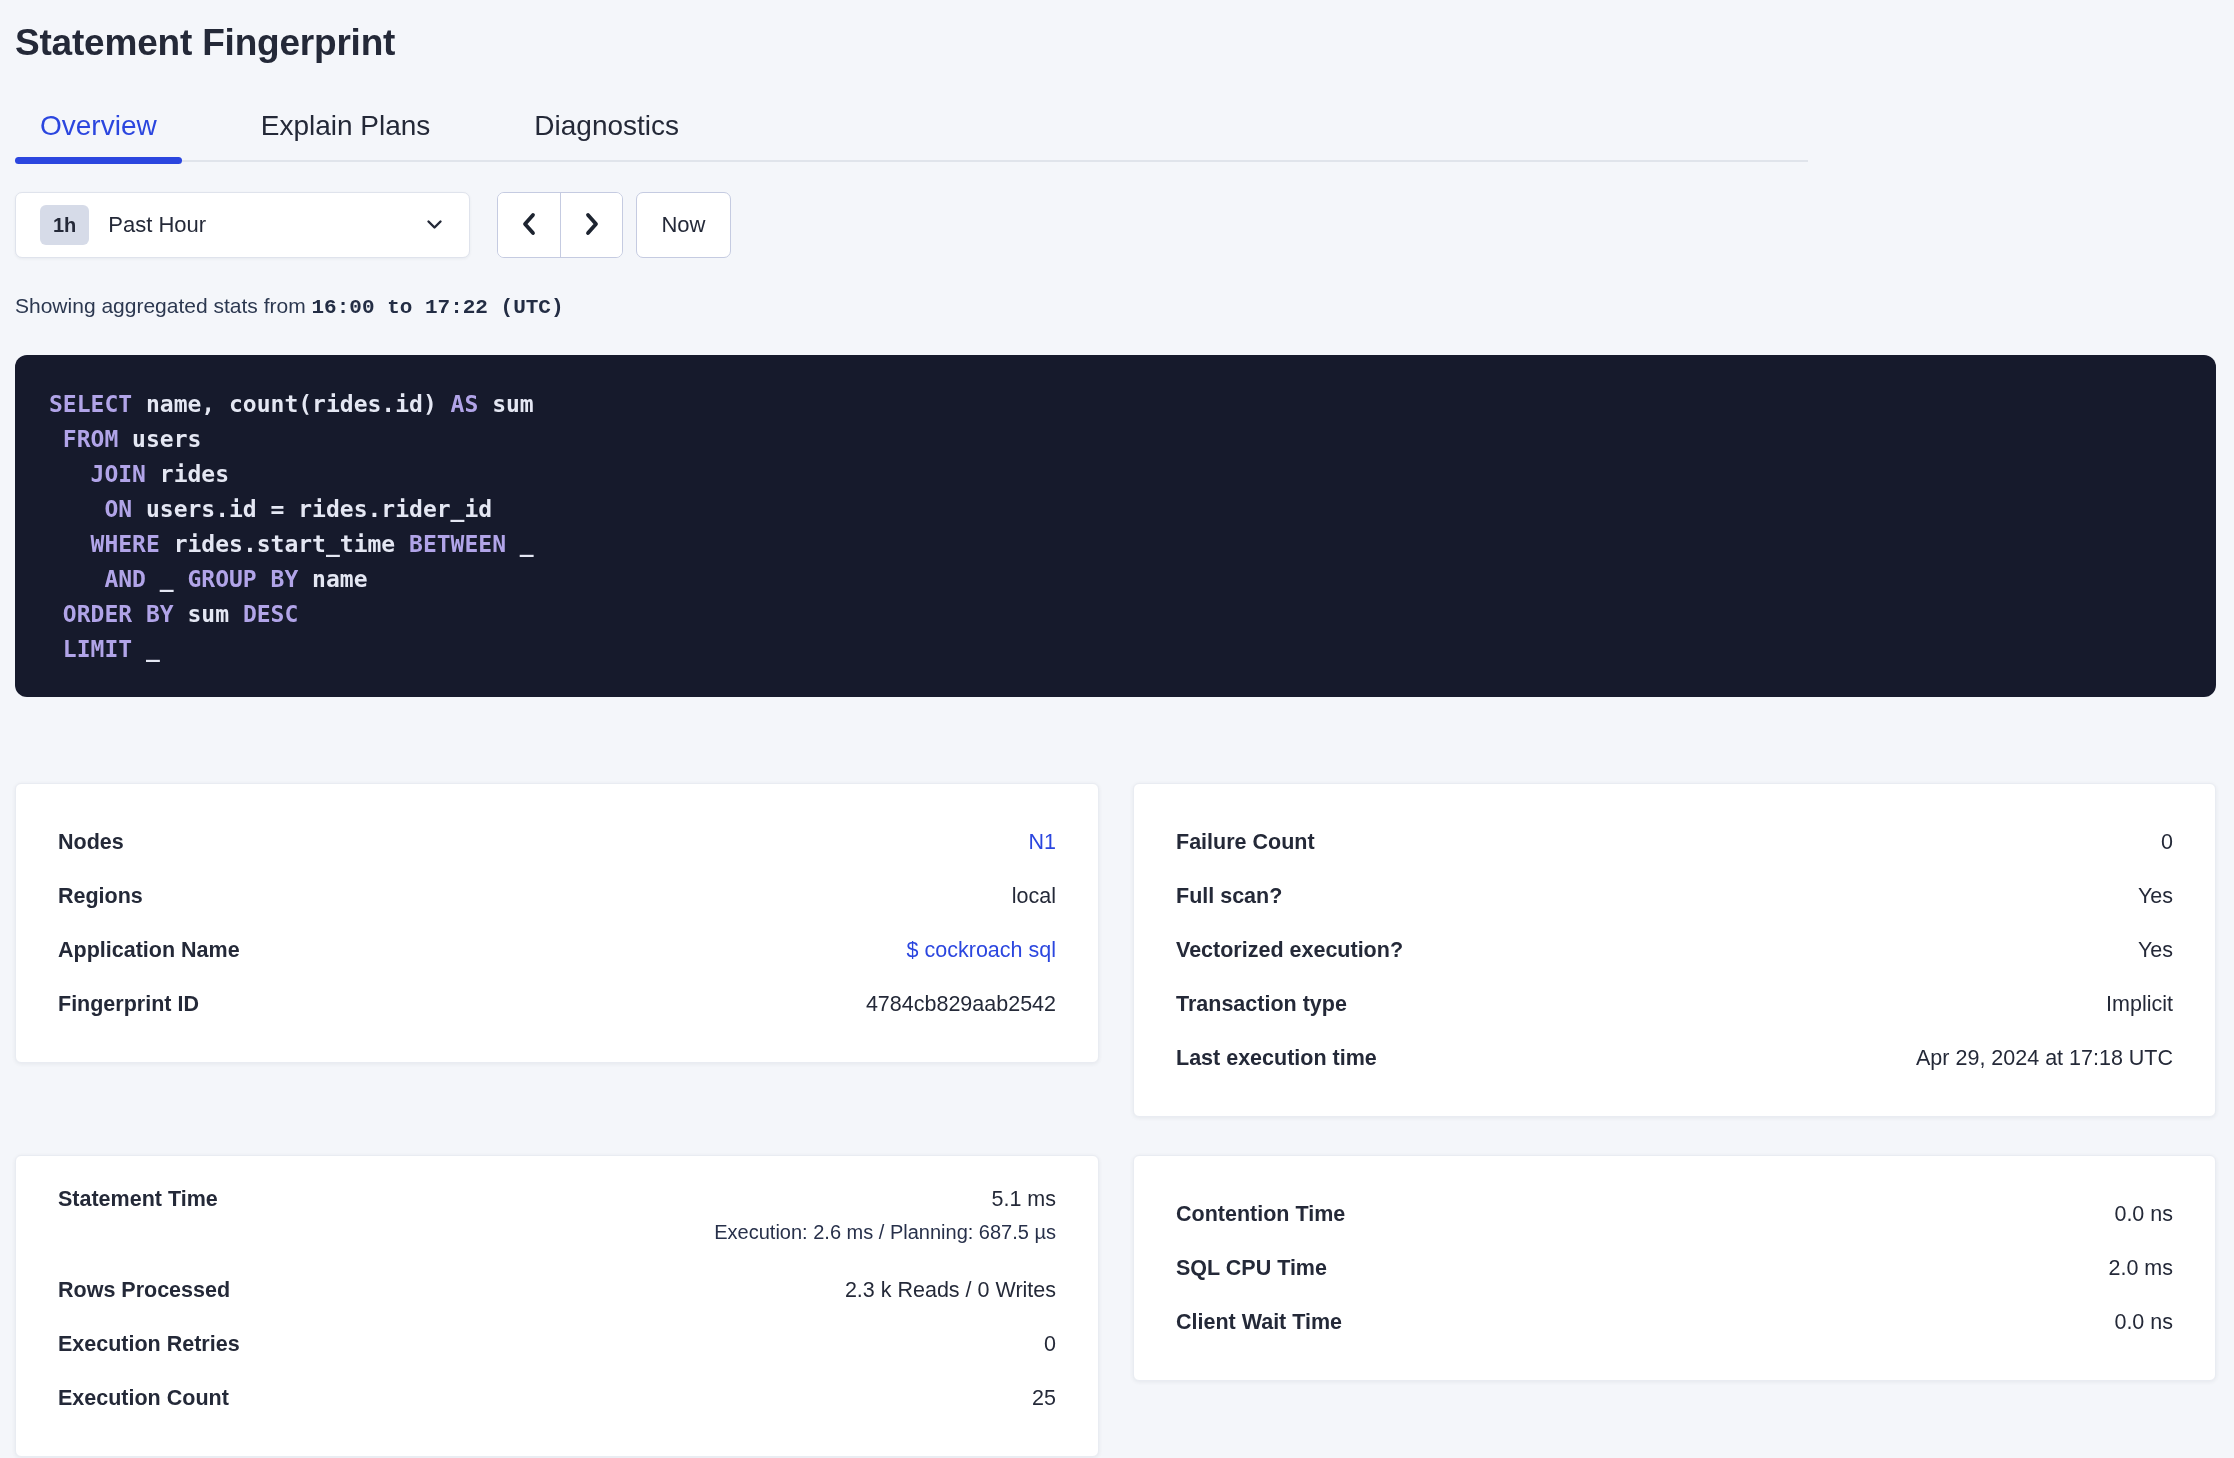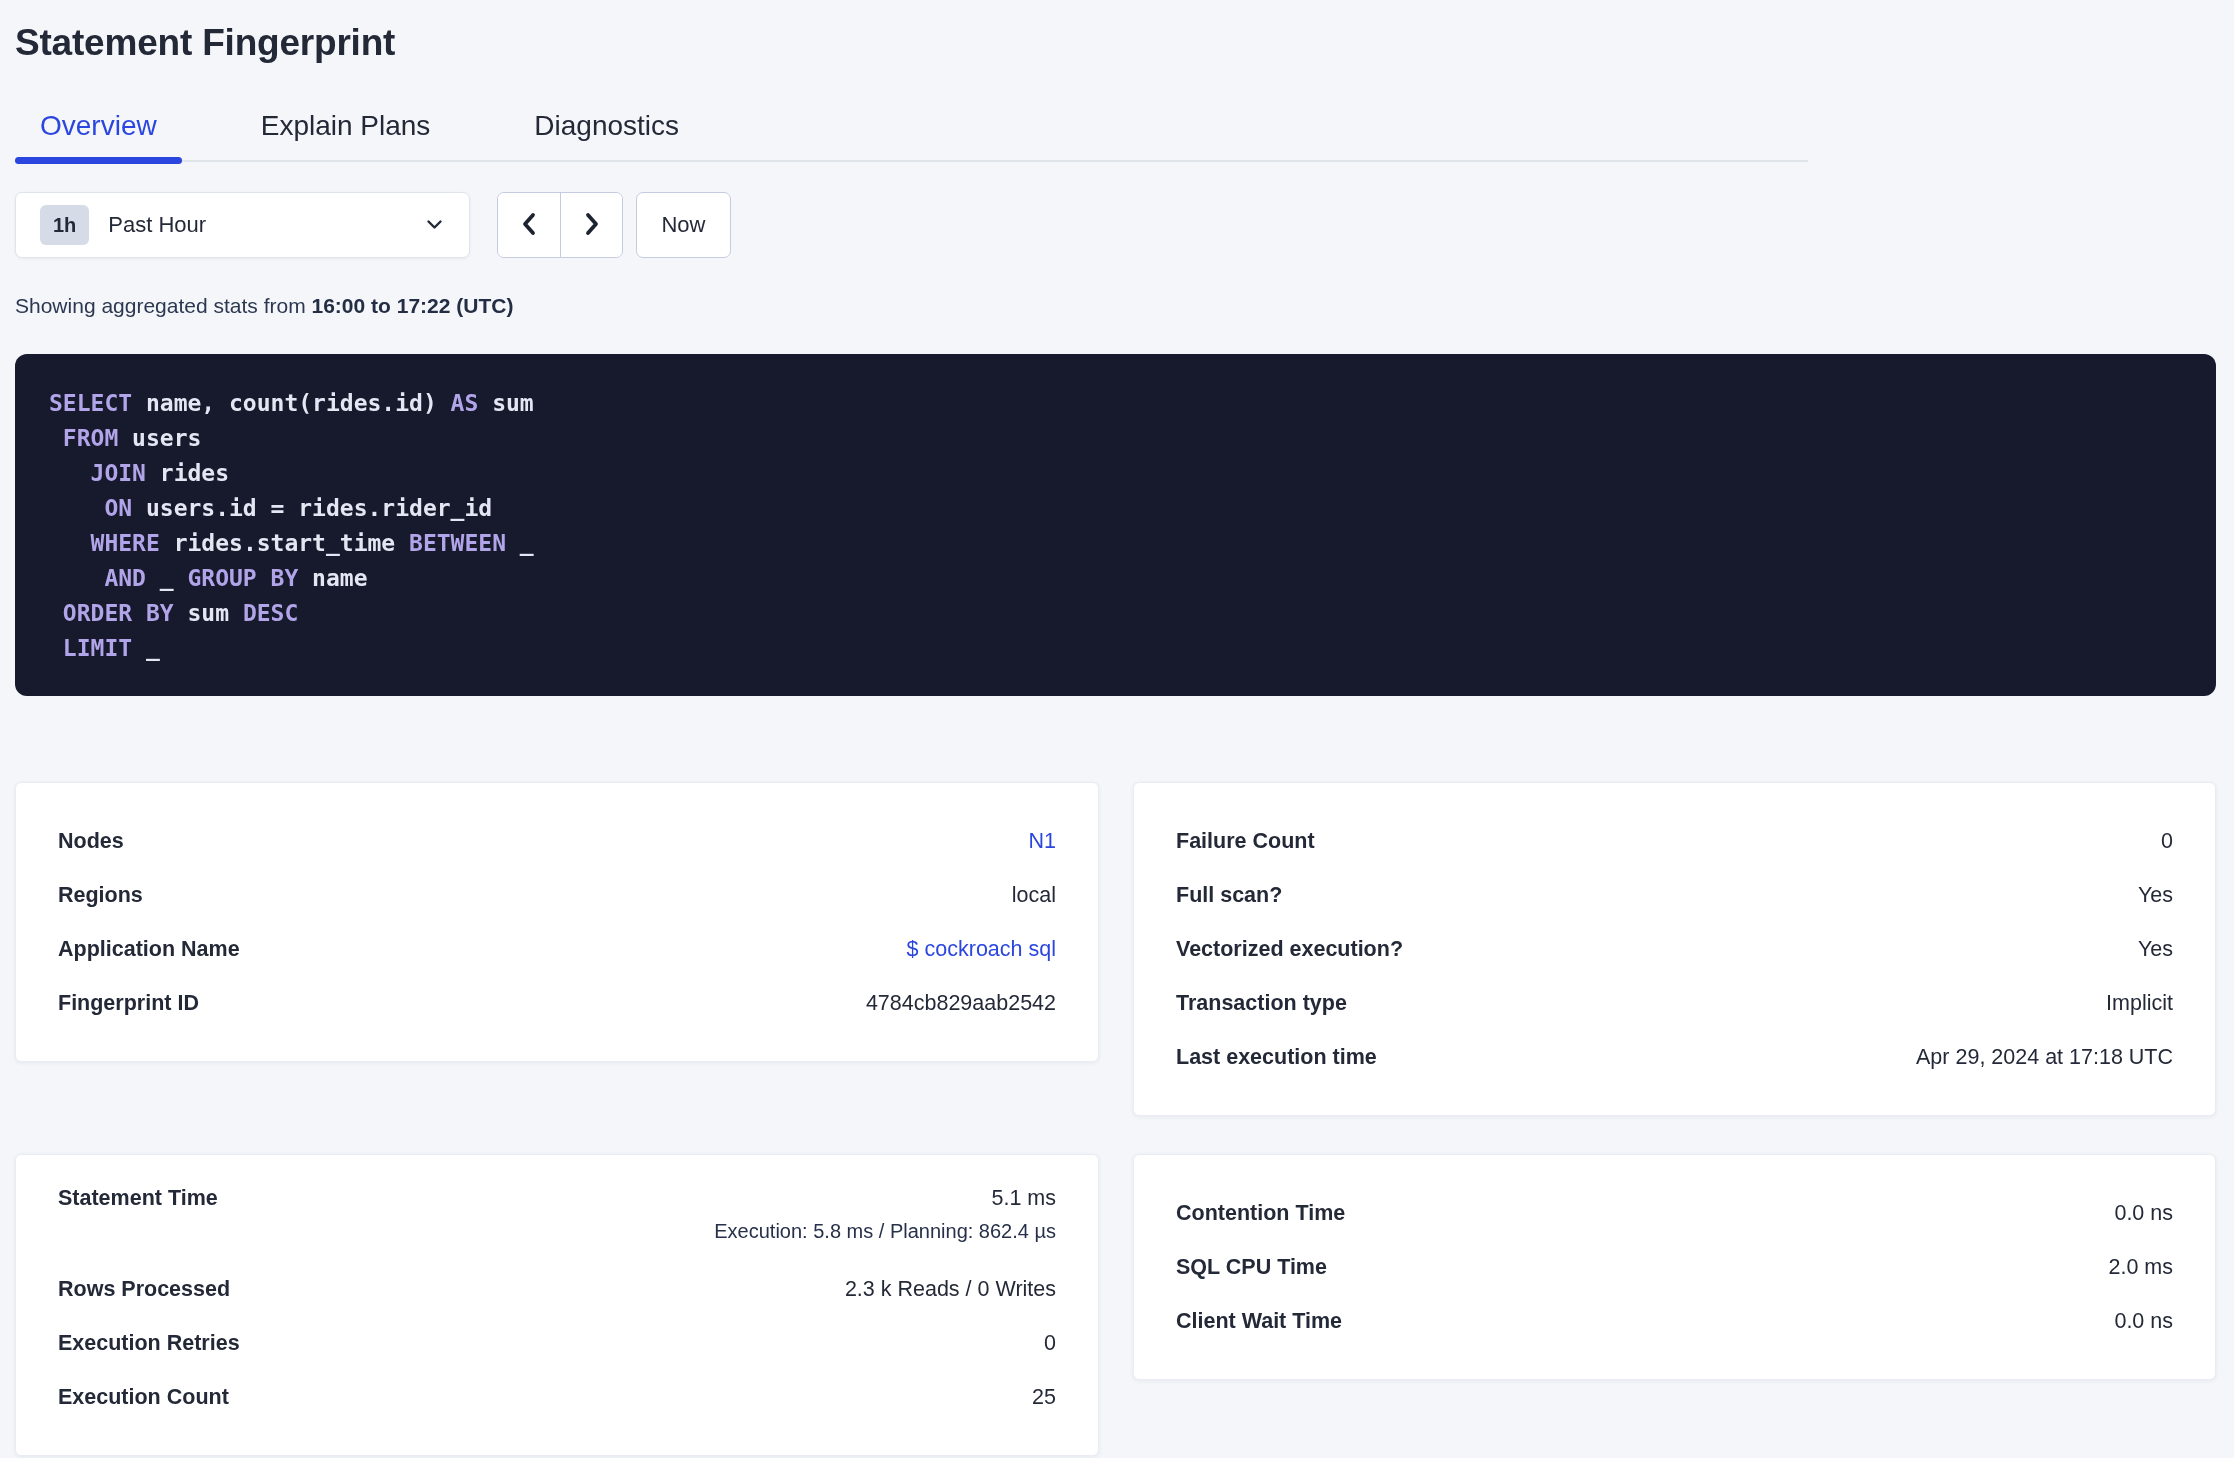--- a/index.html
+++ b/index.html
@@ -61,21 +61,21 @@
   }
   .arrow-btn + .arrow-btn{border-left:1px solid var(--btn-border);}
   .now-btn{
     margin-left:13px;width:95px;background:#fff;border:1px solid var(--btn-border);
     border-radius:7px;font-size:22px;color:var(--text-dark);cursor:pointer;
     font-family:"Liberation Sans",sans-serif;
   }
 
   
   .statsline{margin-top:36px;font-size:21px;color:#2C3850;}
-  .statsline b{font-weight:700;color:#232D44;}
+  .statsline b{font-weight:700;color:#232D44;font-family:Liberation Mono, monospace;}
 
   
   .sqlbox{
     margin-top:36px;background:var(--sql-bg);border-radius:12px;
     width:2201px;height:342px;padding:32px 34px;
     font-family:"DejaVu Sans Mono","Liberation Mono",monospace;
     font-size:23px;line-height:35px;color:var(--sql-text);
     white-space:pre;overflow:hidden;
   }
   .sqlbox .kw{color:var(--sql-keyword);font-weight:700;}
@@ -209,21 +209,21 @@
           <span class="cval-wrap">
             <span class="cval">Apr 29, 2024 at 17:18 UTC</span>
           </span>
         </div>
       </section>
     <section class="card">
         <div class="crow has-sub">
           <span class="clabel">Statement Time</span>
           <span class="cval-wrap">
             <span class="cval">5.1 ms</span>
-            <span class="csub">Execution: 5.8 ms / Planning: 862.4 µs</span>
+            <span class="csub">Execution: 2.6 ms / Planning: 687.5 µs</span>
           </span>
         </div>
         <div class="crow">
           <span class="clabel">Rows Processed</span>
           <span class="cval-wrap">
             <span class="cval">2.3 k Reads / 0 Writes</span>
           </span>
         </div>
         <div class="crow">
           <span class="clabel">Execution Retries</span>

